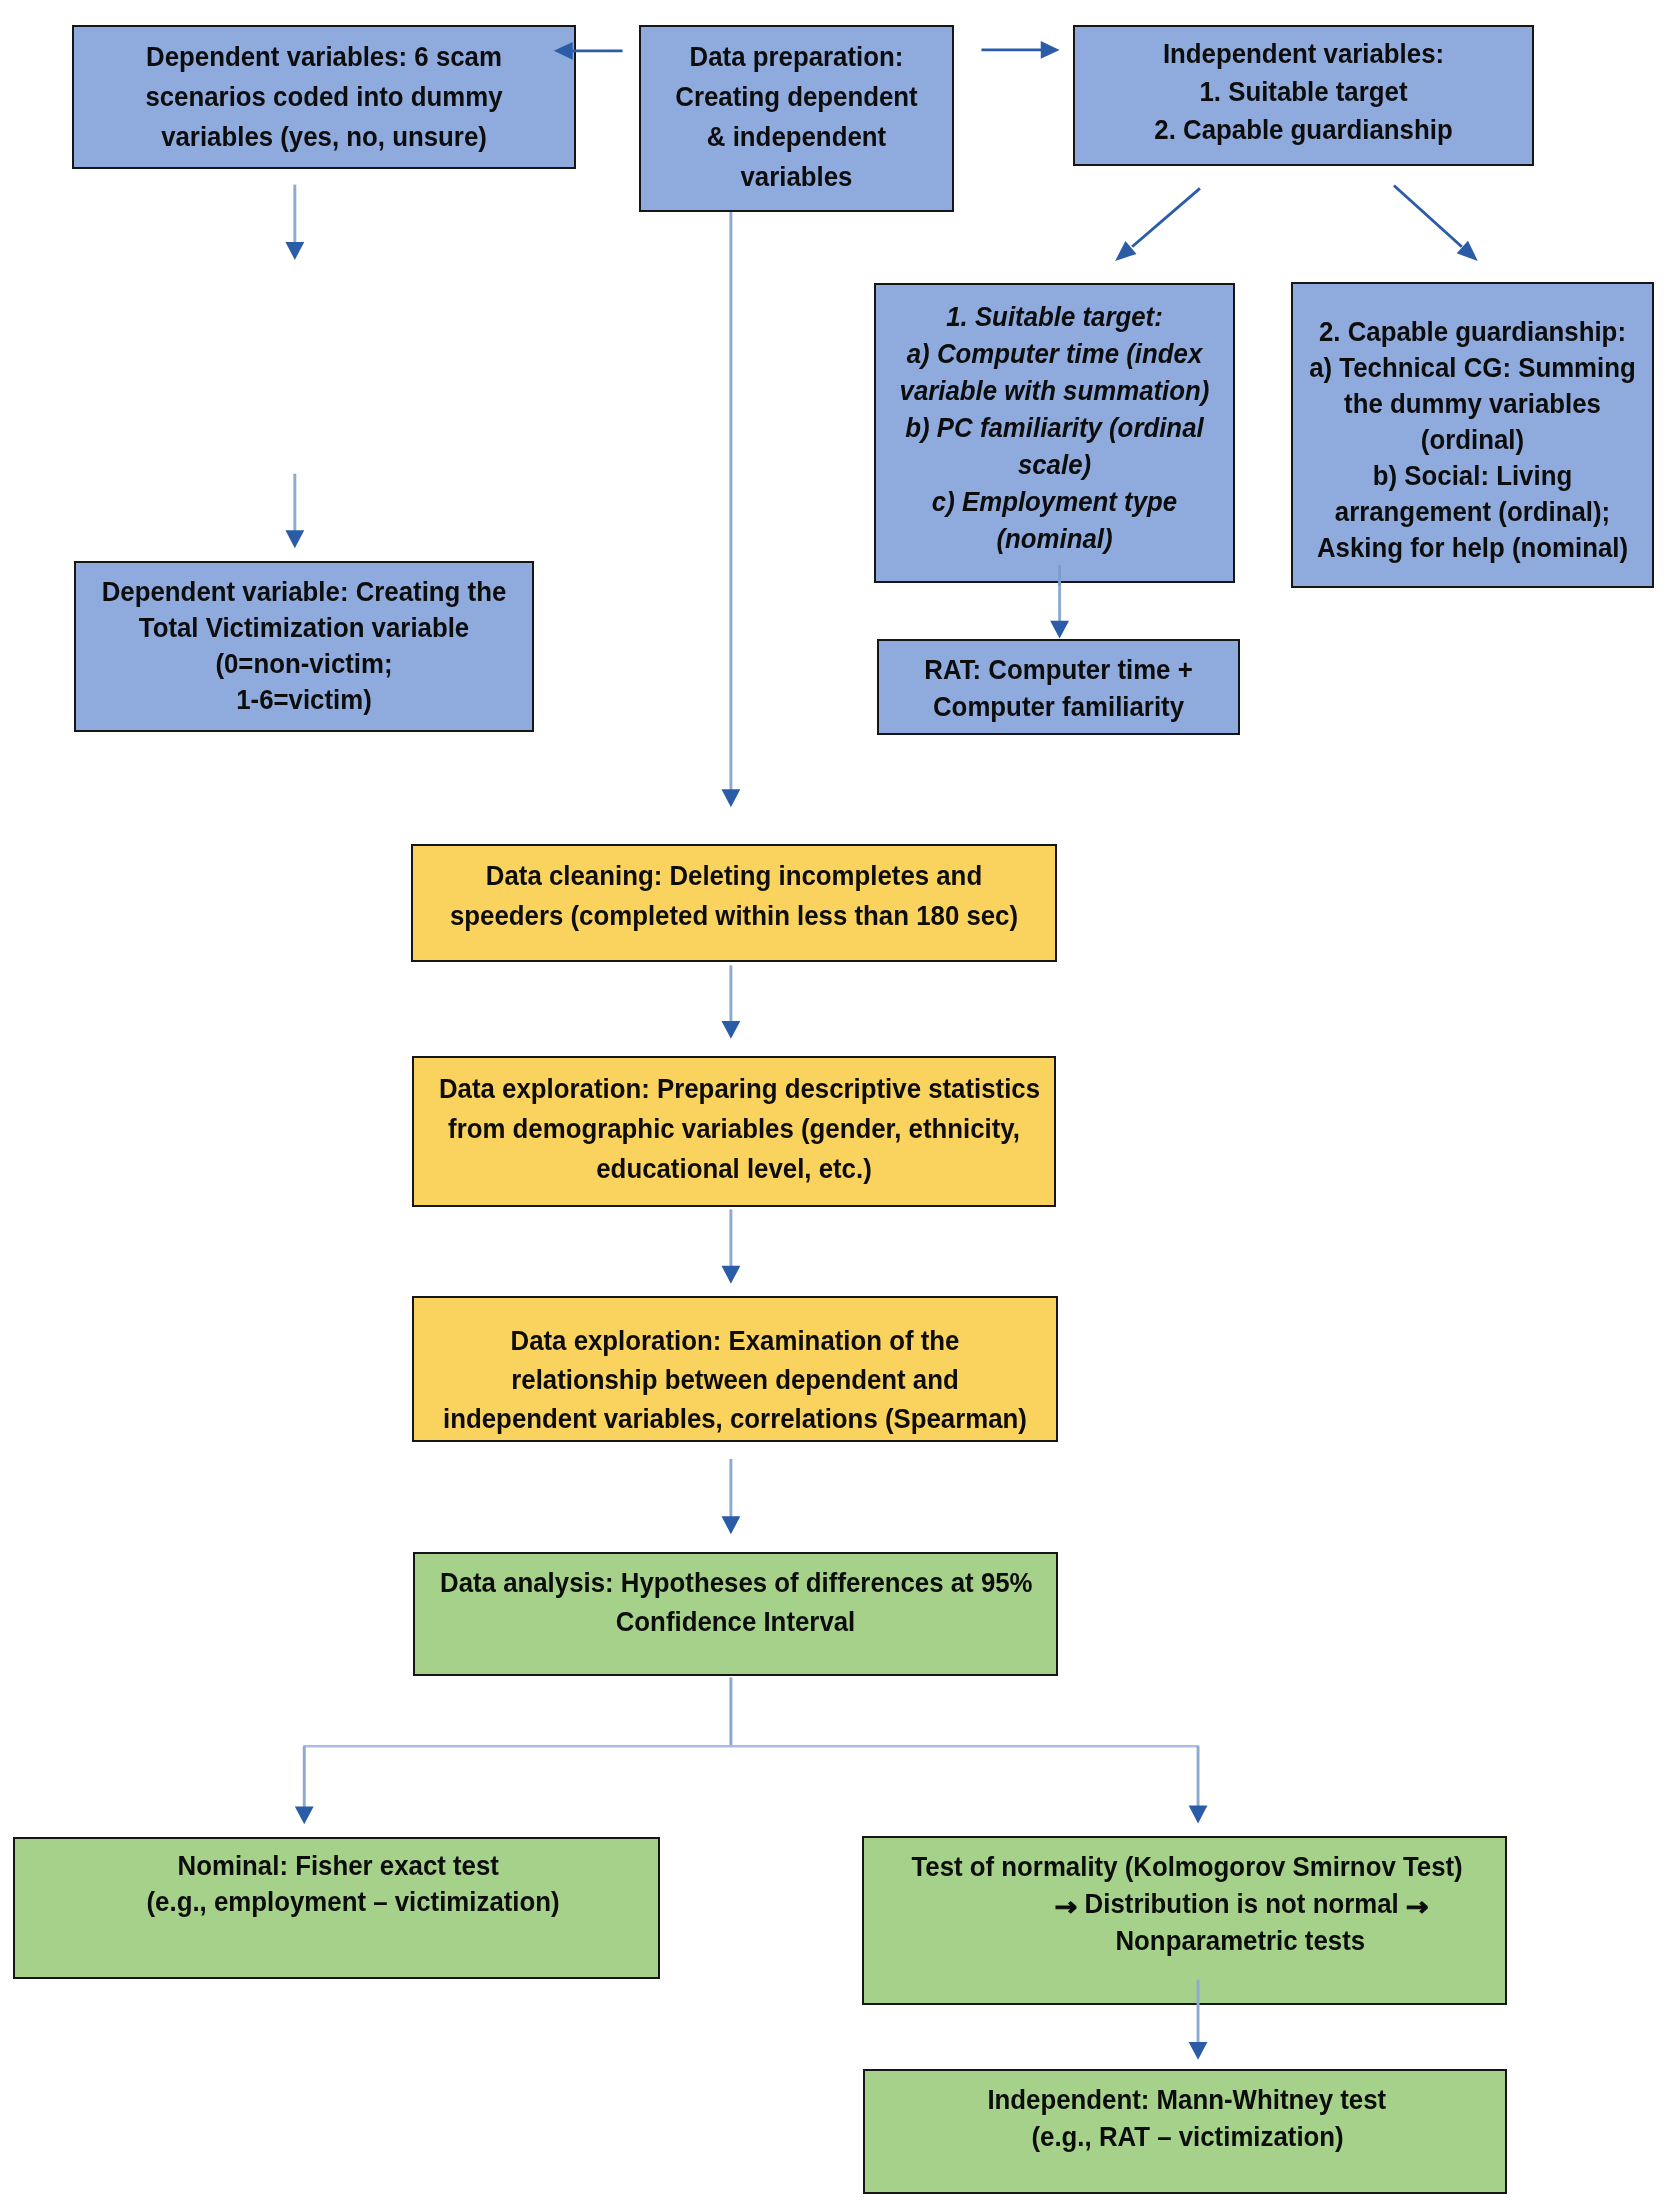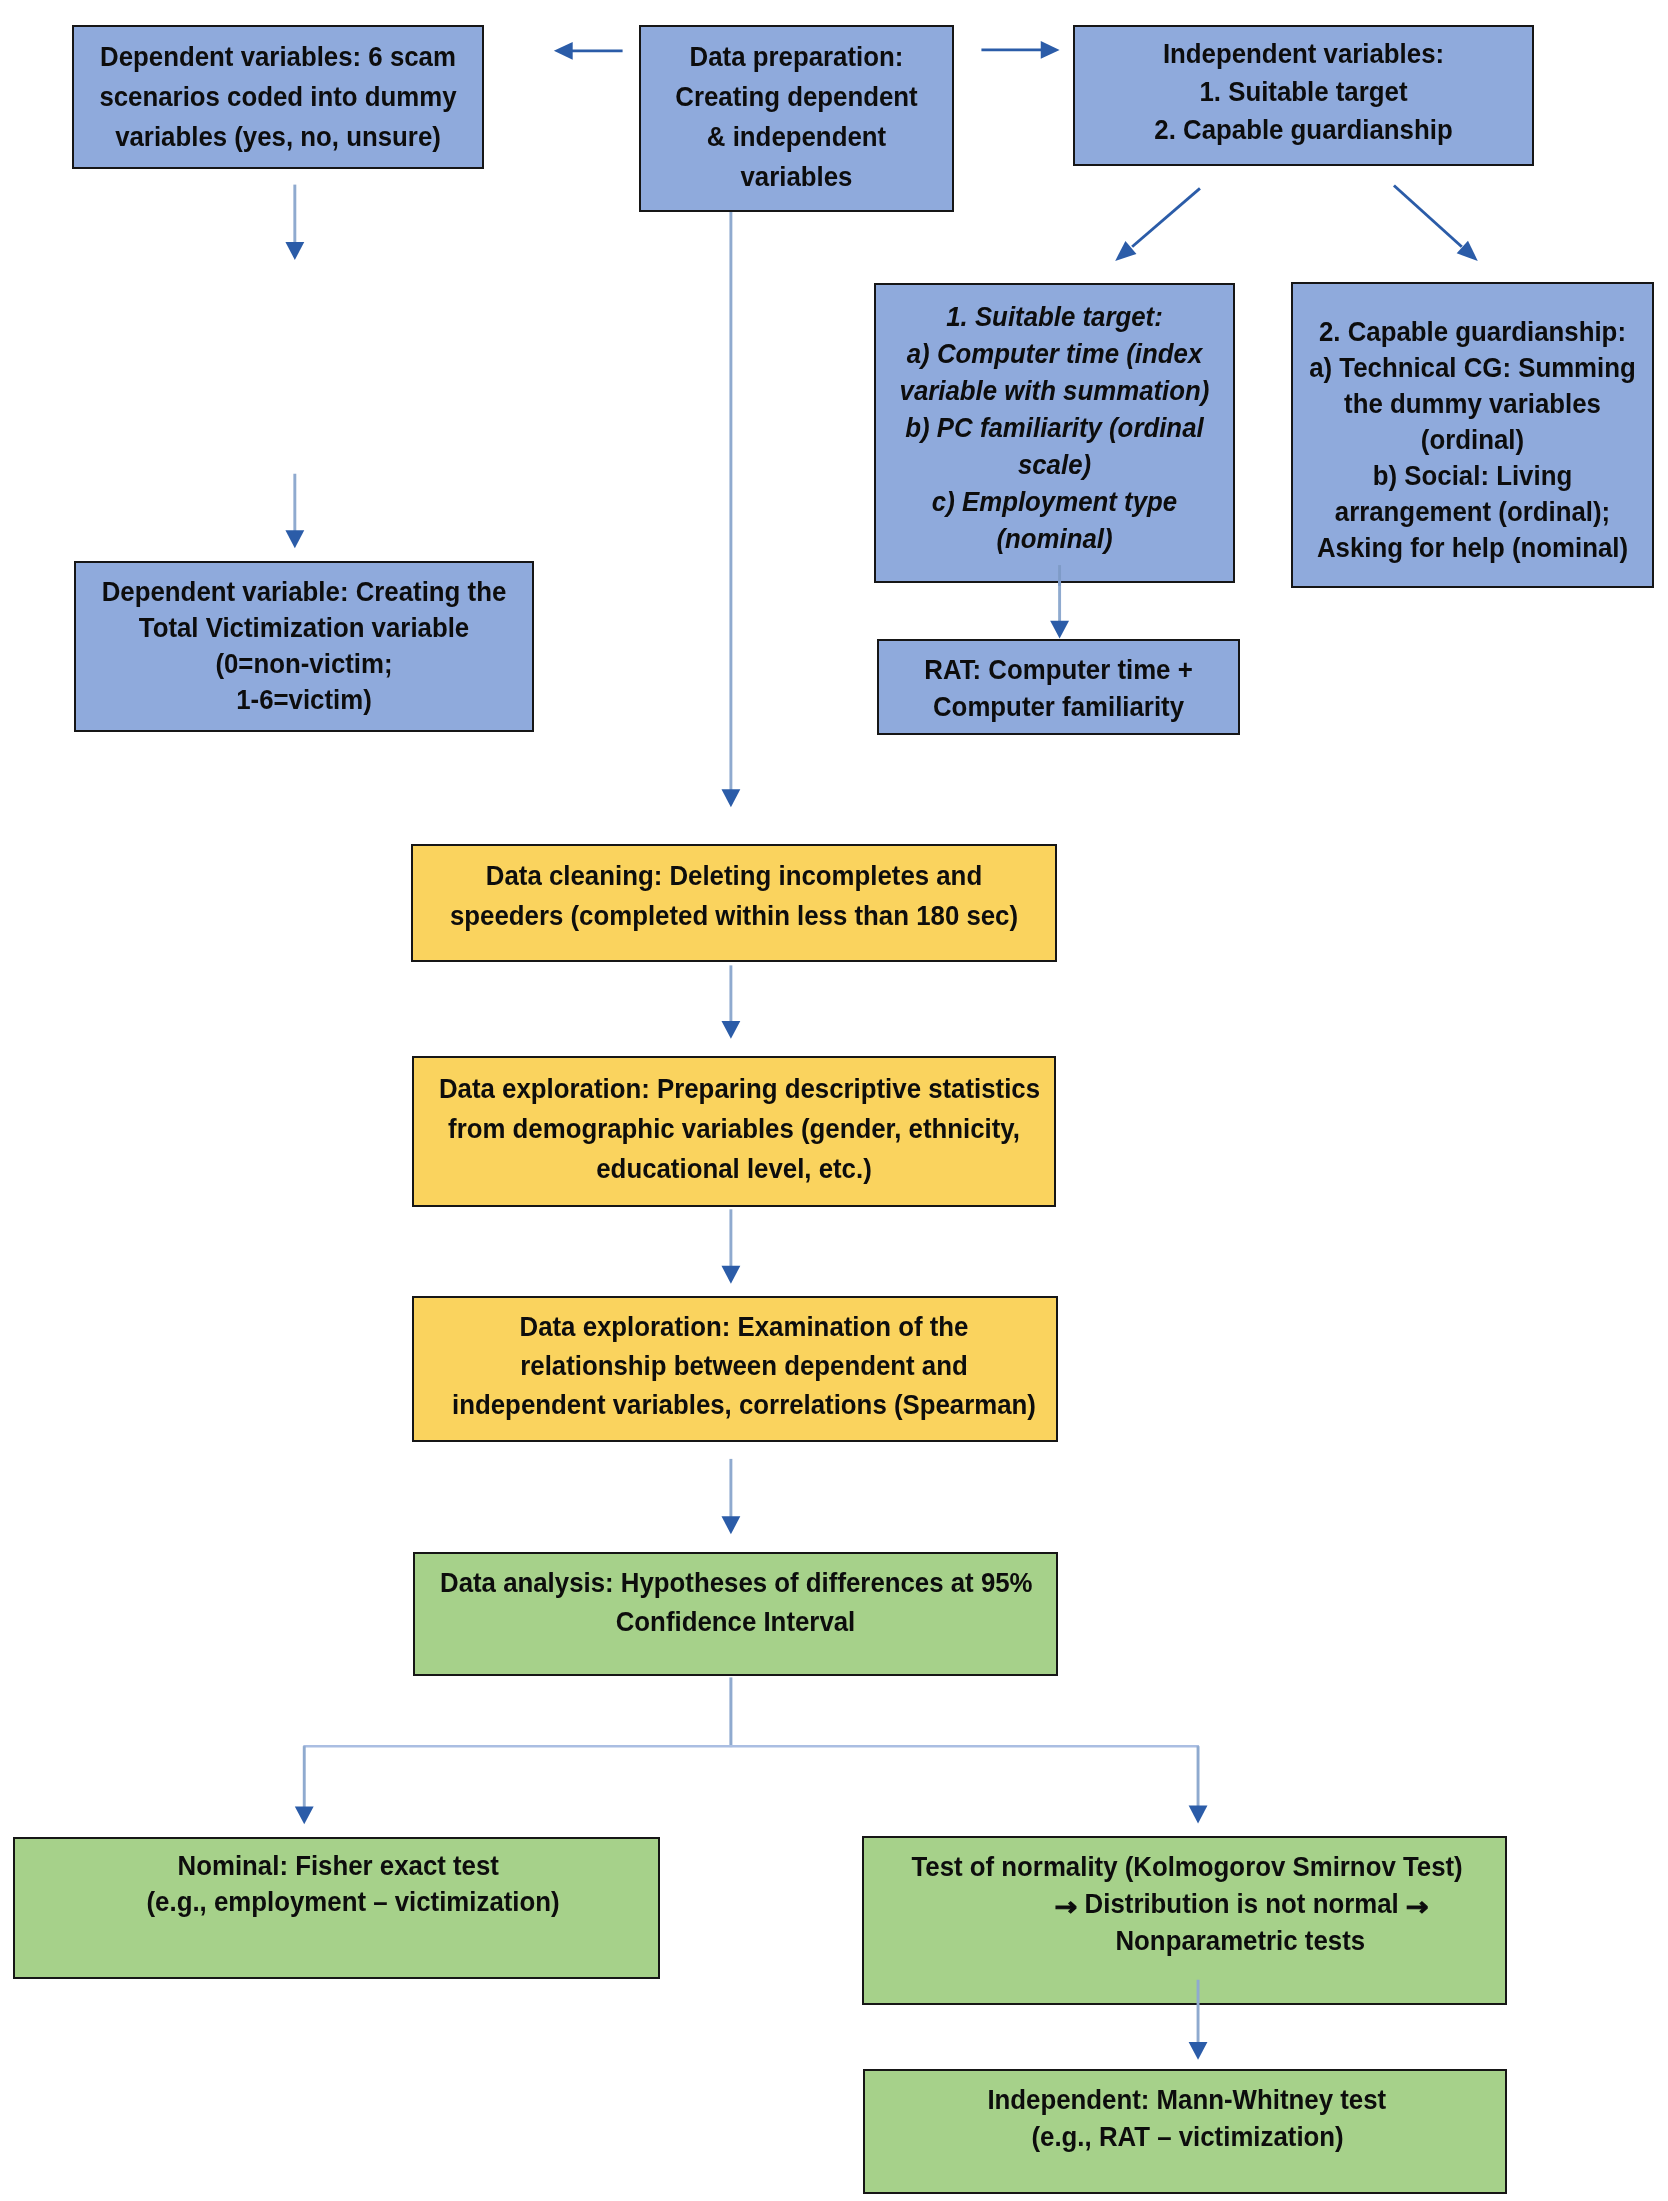--- a/index.html
+++ b/index.html
@@ -82,21 +82,21 @@
     <g>
         <line x1="1272.0" y1="1854.0" x2="1272.0" y2="1920.0" stroke="#8FAACF" stroke-width="3.1"></line>
         <path d="M 1262.0 1917.0 L 1282.0 1917.0 L 1272.0 1936.0 Z" fill="#2B5CA8"></path>
       </g>
     <g>
         <line x1="1272.0" y1="2102.0" x2="1272.0" y2="2171.0" stroke="#8FAACF" stroke-width="3.1"></line>
         <path d="M 1262.0 2168.0 L 1282.0 2168.0 L 1272.0 2187.0 Z" fill="#2B5CA8"></path>
       </g>
   </svg>
 
-  <div class="node blue" style="left:72px;top:25.4px;width:412px;height:144px;">
+  <div class="node blue" style="left:72px;top:25.4px;width:504px;height:144px;">
     <div class="txt" style="padding-top:9.4px;line-height:40px;">
       <div class="ln">Dependent variables: 6 scam</div>
       <div class="ln">scenarios coded into dummy</div>
       <div class="ln">variables (yes, no, unsure)</div>
     </div>
   </div>
   <div class="node blue" style="left:639px;top:24.5px;width:315px;height:187px;">
     <div class="txt" style="padding-top:10.5px;line-height:40px;">
       <div class="ln">Data preparation:</div>
       <div class="ln">Creating dependent</div>
@@ -154,21 +154,21 @@
     </div>
   </div>
   <div class="node yellow" style="left:412px;top:1056px;width:644px;height:151px;">
     <div class="txt" style="padding-top:10.6px;line-height:40px;">
       <div class="ln">Data exploration: Preparing descriptive statistics</div>
       <div class="ln">from demographic variables (gender, ethnicity,</div>
       <div class="ln">educational level, etc.)</div>
     </div>
   </div>
   <div class="node yellow" style="left:412px;top:1296px;width:646px;height:146px;">
-    <div class="txt" style="padding-top:9px;line-height:39px;margin-left:9px;">
+    <div class="txt" style="padding-top:23px;line-height:39px;">
       <div class="ln">Data exploration: Examination of the</div>
       <div class="ln">relationship between dependent and</div>
       <div class="ln">independent variables, correlations (Spearman)</div>
     </div>
   </div>
   <div class="node green" style="left:413px;top:1552px;width:645px;height:124px;">
     <div class="txt" style="padding-top:8.7px;line-height:39px;">
       <div class="ln">Data analysis: Hypotheses of differences at 95%</div>
       <div class="ln">Confidence Interval</div>
     </div>

